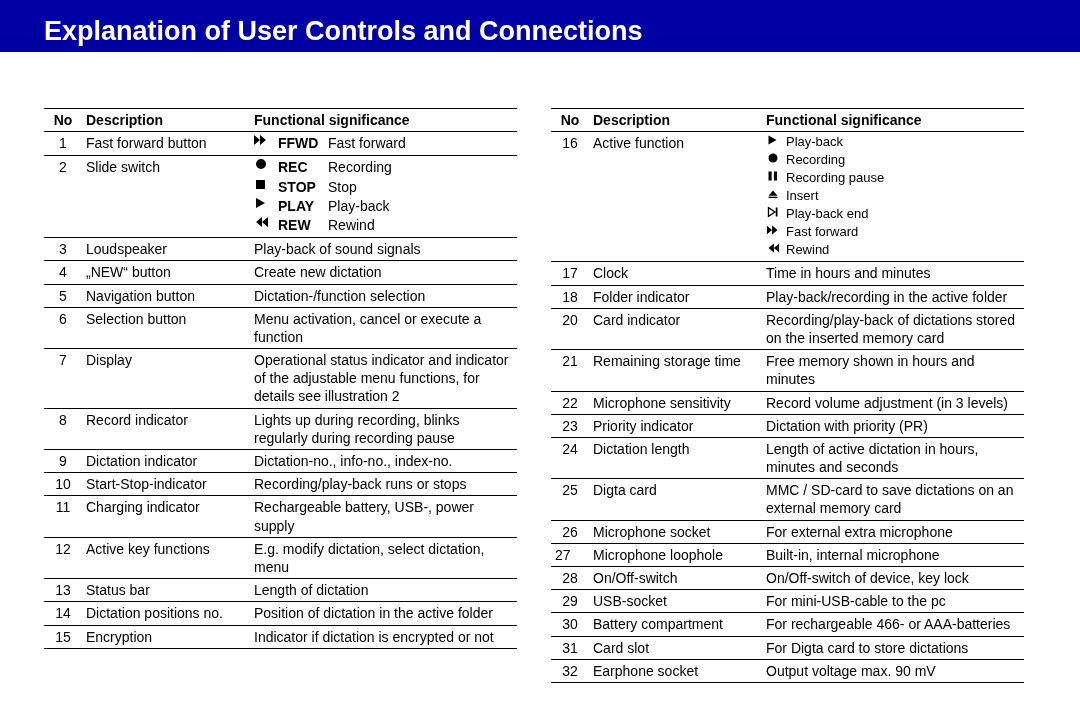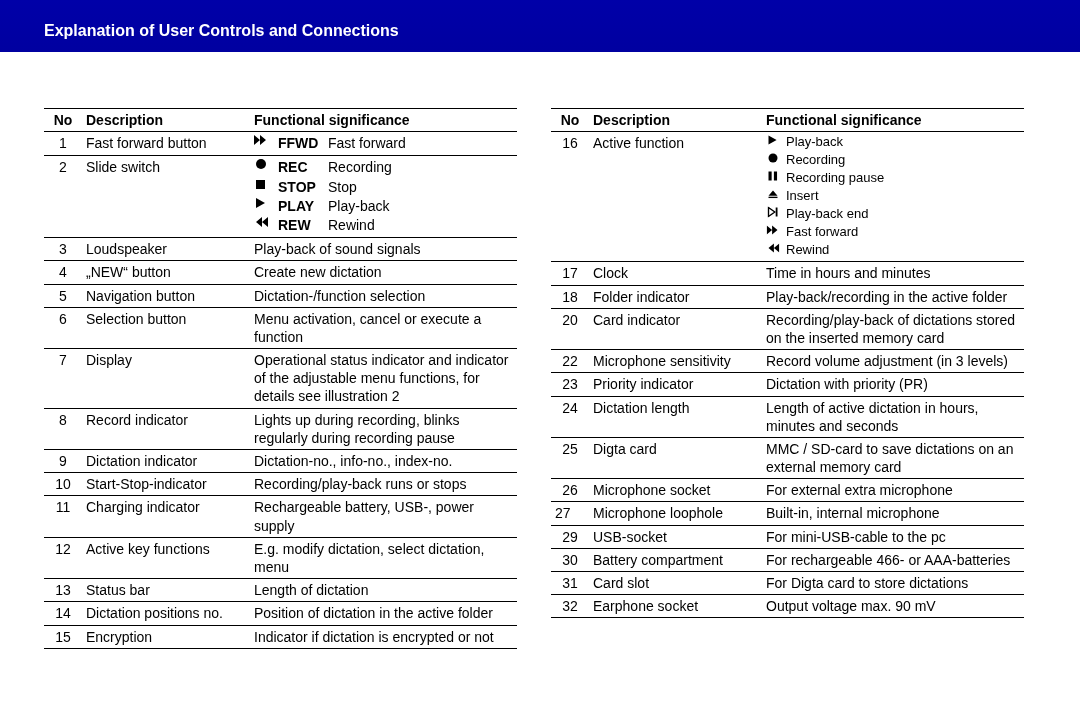--- a/index.html
+++ b/index.html
@@ -17,21 +17,21 @@
     background: linear-gradient(#0000a8, #0000a0);
     color: #fff;
     height: 52px;
     width: 100%;
     box-sizing: border-box;
     padding: 0 0 0 44px;
     display: flex;
     align-items: center;
   }
   .header h1 {
-    font-size: 16px;
+    font-size: 27px;
     font-weight: bold;
     margin: 0;
     margin-top: 10px;
   }
   .content {
     display: flex;
     gap: 34px;
     padding: 56px 56px 0 44px;
     box-sizing: border-box;
   }
@@ -322,20 +322,25 @@
             <td class="c-no" style="text-align: center;">18</td>
             <td>Folder indicator</td>
             <td><span>Play-back/recording in the active folder</span></td>
           </tr>
           <tr>
             <td class="c-no" style="text-align: center;">20</td>
             <td>Card indicator</td>
             <td><span>Recording/play-back of dictations stored on the inserted memory card</span></td>
           </tr>
           <tr>
+            <td class="c-no" style="text-align: center;">21</td>
+            <td>Remaining storage time</td>
+            <td><span>Free memory shown in hours and minutes</span></td>
+          </tr>
+          <tr>
             <td class="c-no" style="text-align: center;">22</td>
             <td>Microphone sensitivity</td>
             <td><span>Record volume adjustment (in 3 levels)</span></td>
           </tr>
           <tr>
             <td class="c-no" style="text-align: center;">23</td>
             <td>Priority indicator</td>
             <td><span>Dictation with priority (PR)</span></td>
           </tr>
           <tr>
@@ -350,20 +355,25 @@
           </tr>
           <tr>
             <td class="c-no" style="text-align: center;">26</td>
             <td>Microphone socket</td>
             <td><span>For external extra microphone</span></td>
           </tr>
           <tr>
             <td class="c-no" style="text-align: left; margin-top: 16px;">27</td>
             <td>Microphone loophole</td>
             <td><span>Built-in, internal microphone</span></td>
+          </tr>
+          <tr>
+            <td class="c-no" style="text-align: center;">28</td>
+            <td>On/Off-switch</td>
+            <td><span>On/Off-switch of device, key lock</span></td>
           </tr>
           <tr>
             <td class="c-no" style="text-align: center;">29</td>
             <td>USB-socket</td>
             <td><span>For mini-USB-cable to the pc</span></td>
           </tr>
           <tr>
             <td class="c-no" style="text-align: center;">30</td>
             <td>Battery compartment</td>
             <td><span>For rechargeable 466- or AAA-batteries</span></td>

